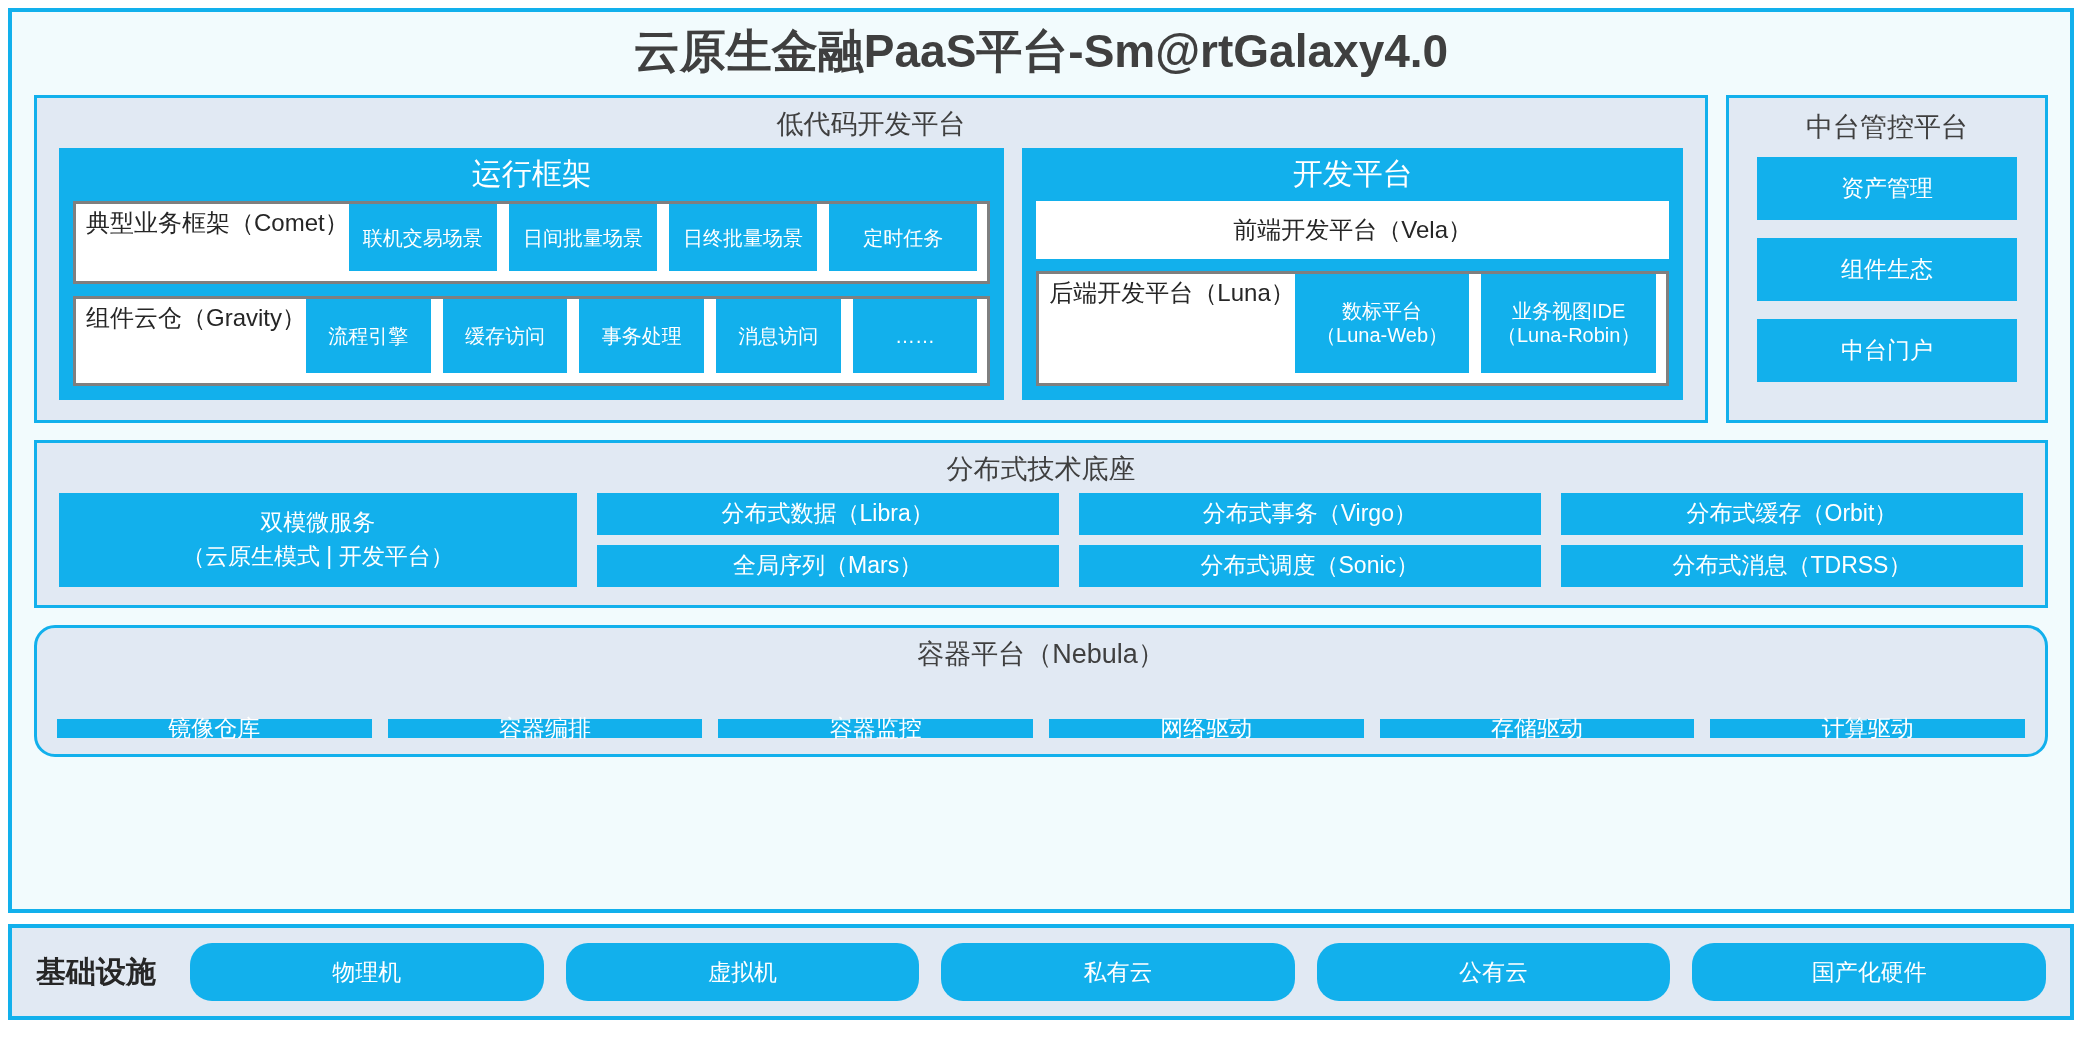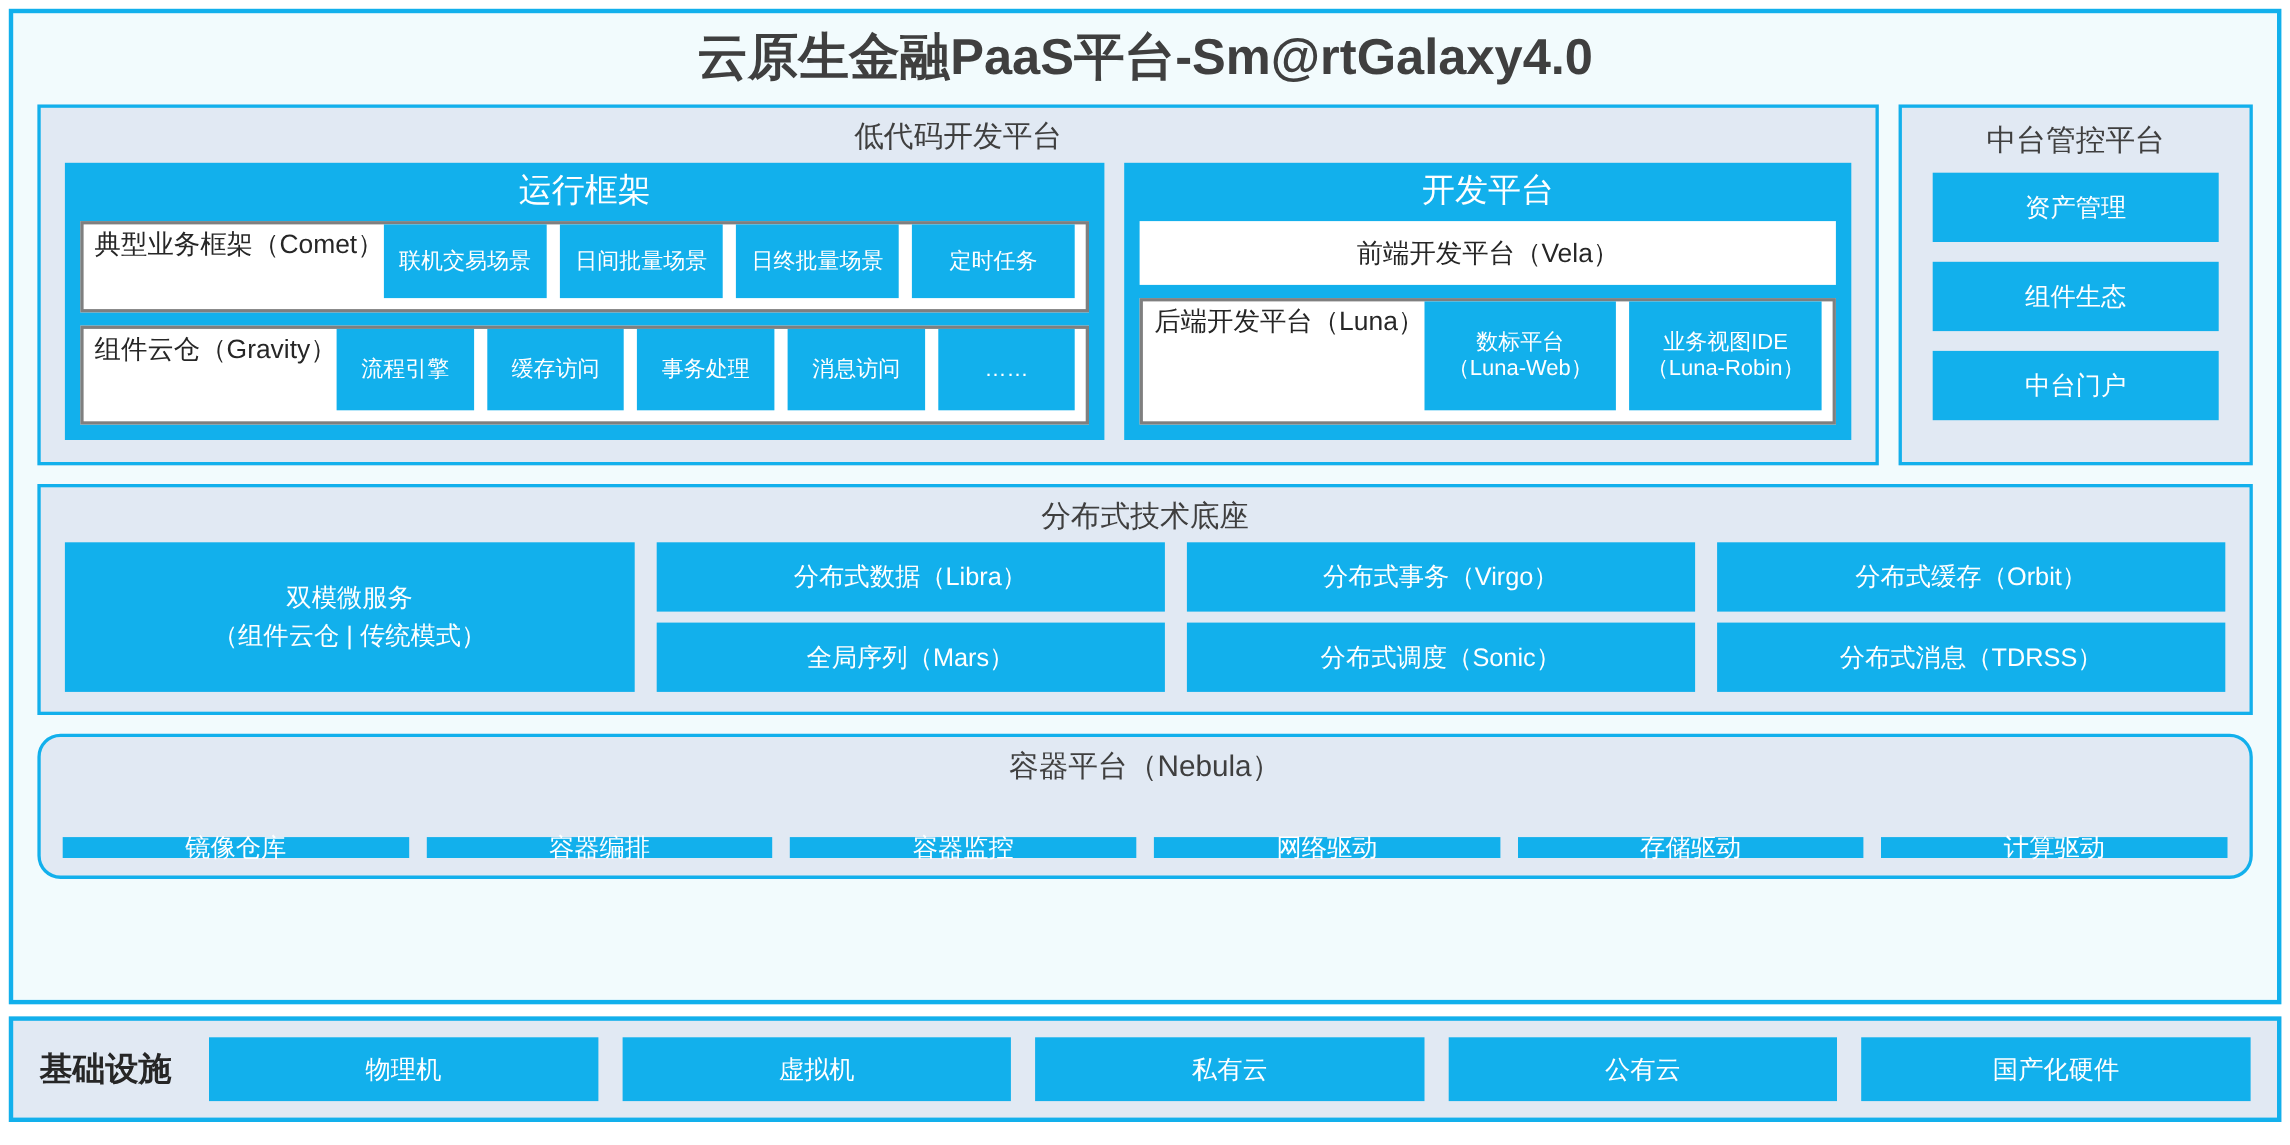--- a/index.html
+++ b/index.html
@@ -181,21 +181,21 @@
     justify-content: center;
     flex: 1 1 0;
     margin-bottom: 18px;
     white-space: nowrap;
   }
   .mid-chip:last-child { margin-bottom: 16px; }
 
   
   .row-dist {
     margin-top: 17px;
-    height: 210px;
+    height: 168px;
     display: flex;
     flex-direction: column;
   }
   .dist-body {
     display: flex;
     gap: 20px;
     padding: 0 22px 18px 22px;
     flex: 1 1 auto;
     min-height: 0;
   }
@@ -277,20 +277,21 @@
   .infra-chip {
     background: #12b0ec;
     color: #ffffff;
     font-size: 23px;
     flex: 1 1 0;
     height: 58px;
     display: flex;
     align-items: center;
     justify-content: center;
     white-space: nowrap;
+    border-radius: 22px;
   }
 </style>
 </head>
 <body>
 
 <div id="root">
 
   <div class="outer-card">
 
     <div class="main-title">云原生金融PaaS平台-Sm@rtGalaxy4.0</div>
@@ -362,21 +363,21 @@
       </div>
 
     </div>
 
     <div class="panel row-dist">
       <div class="panel-title">分布式技术底座</div>
       <div class="dist-body">
 
         <div class="dist-wide">
           <div>双模微服务</div>
-          <div>（组件云仓 | 传统模式）</div>
+          <div>（云原生模式 | 开发平台）</div>
         </div>
 
         <div class="dist-col">
           <div class="dist-chip">分布式数据（Libra）</div>
           <div class="dist-chip">全局序列（Mars）</div>
         </div>
 
         <div class="dist-col">
           <div class="dist-chip">分布式事务（Virgo）</div>
           <div class="dist-chip">分布式调度（Sonic）</div>

